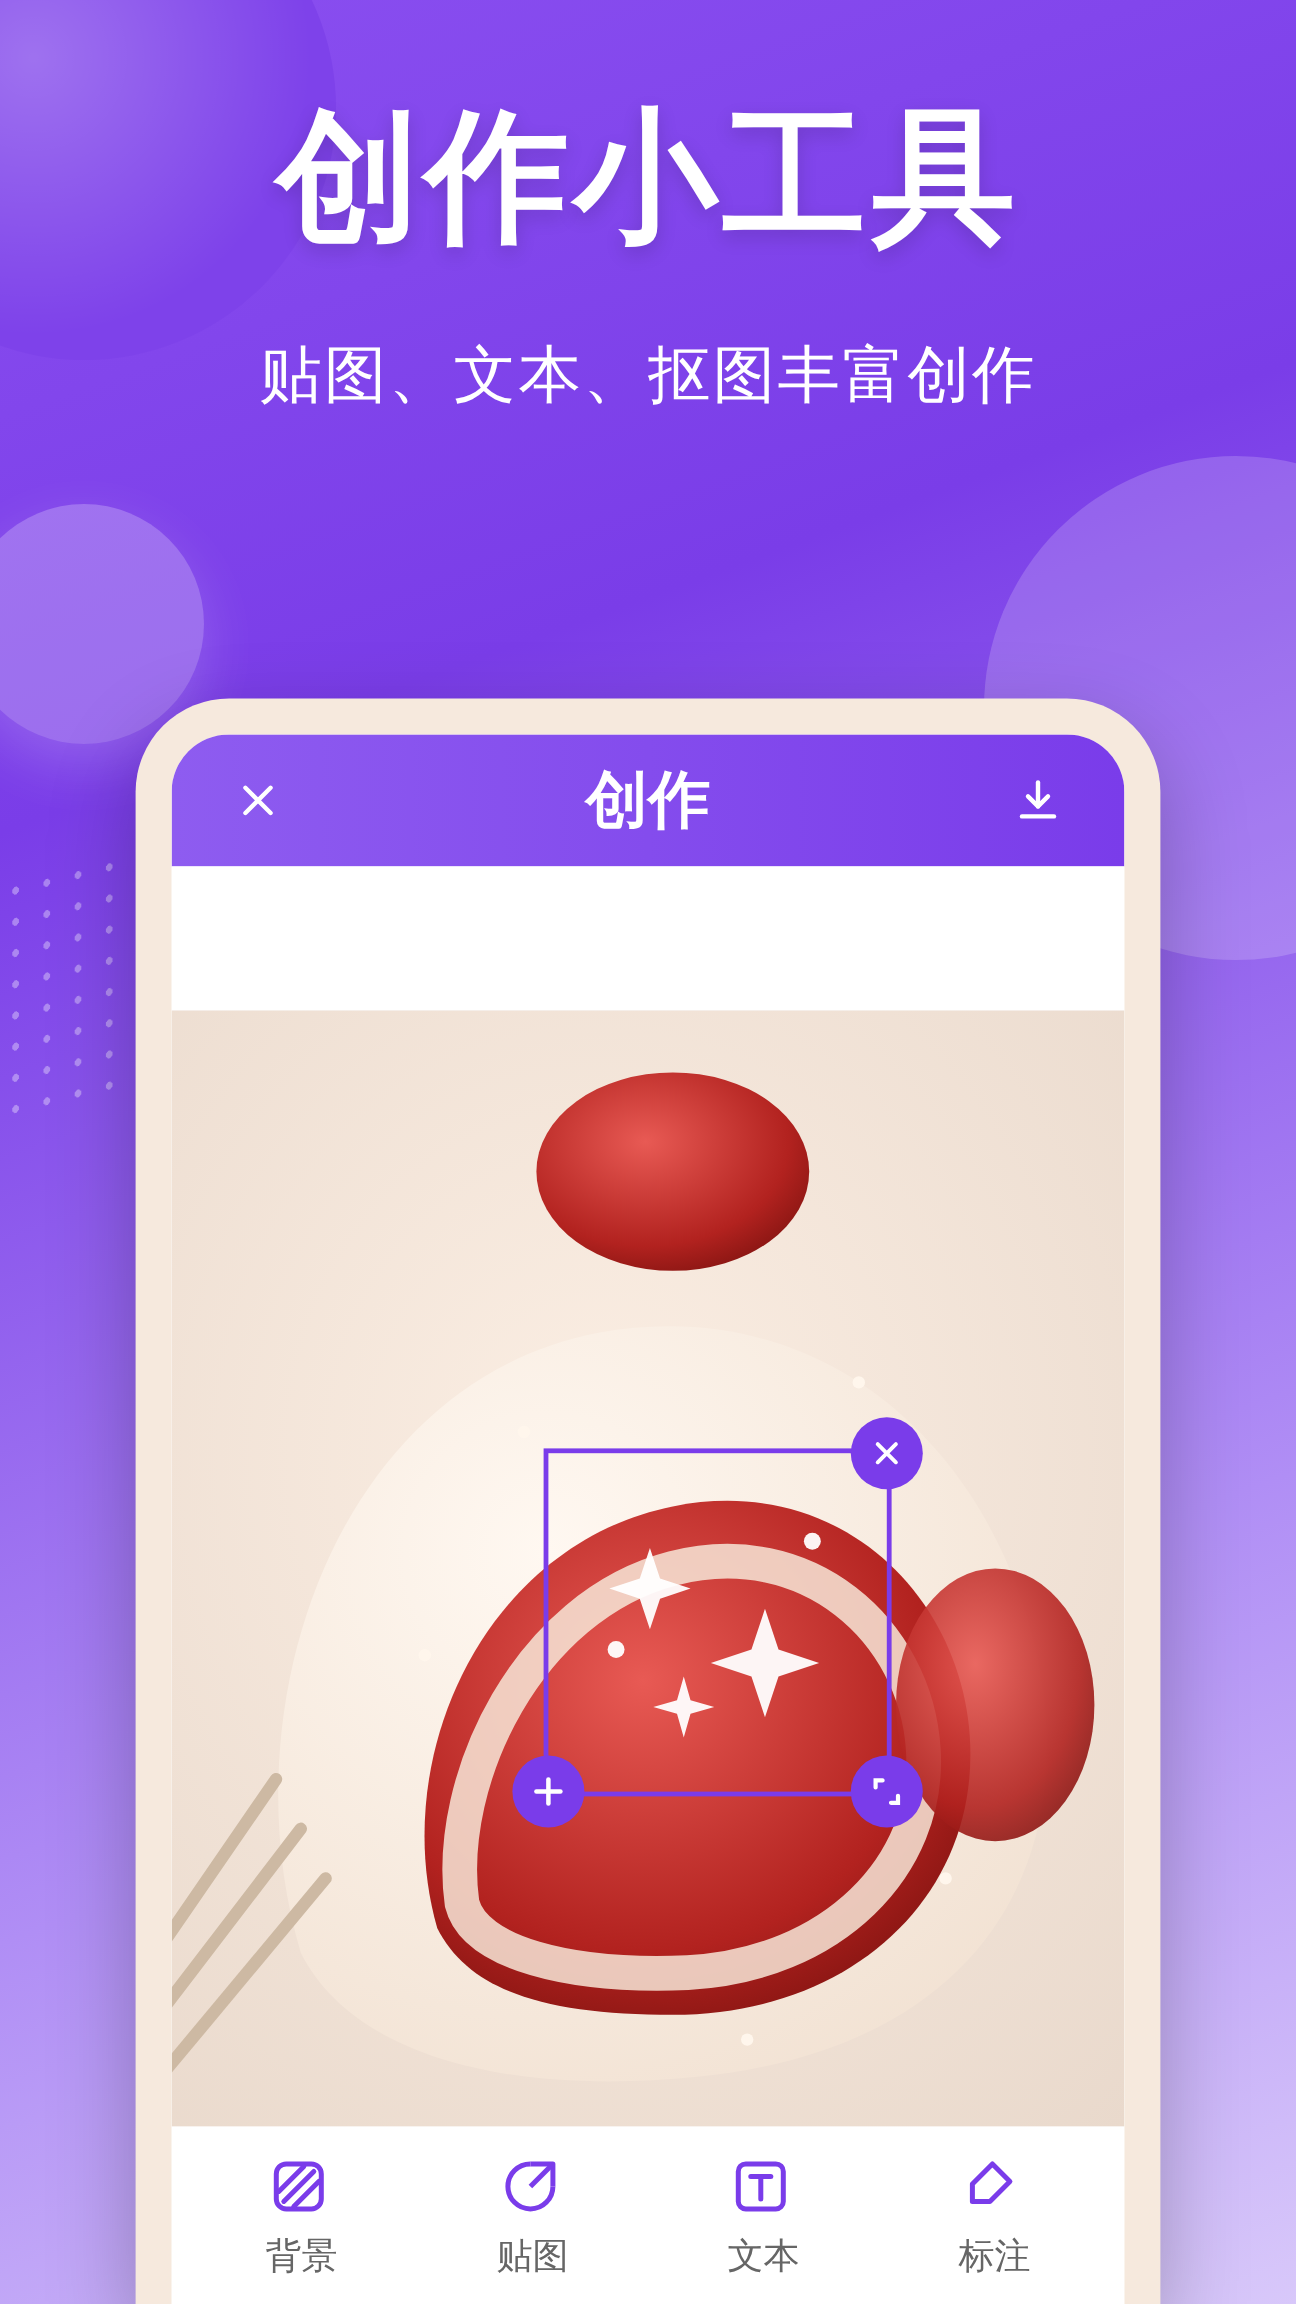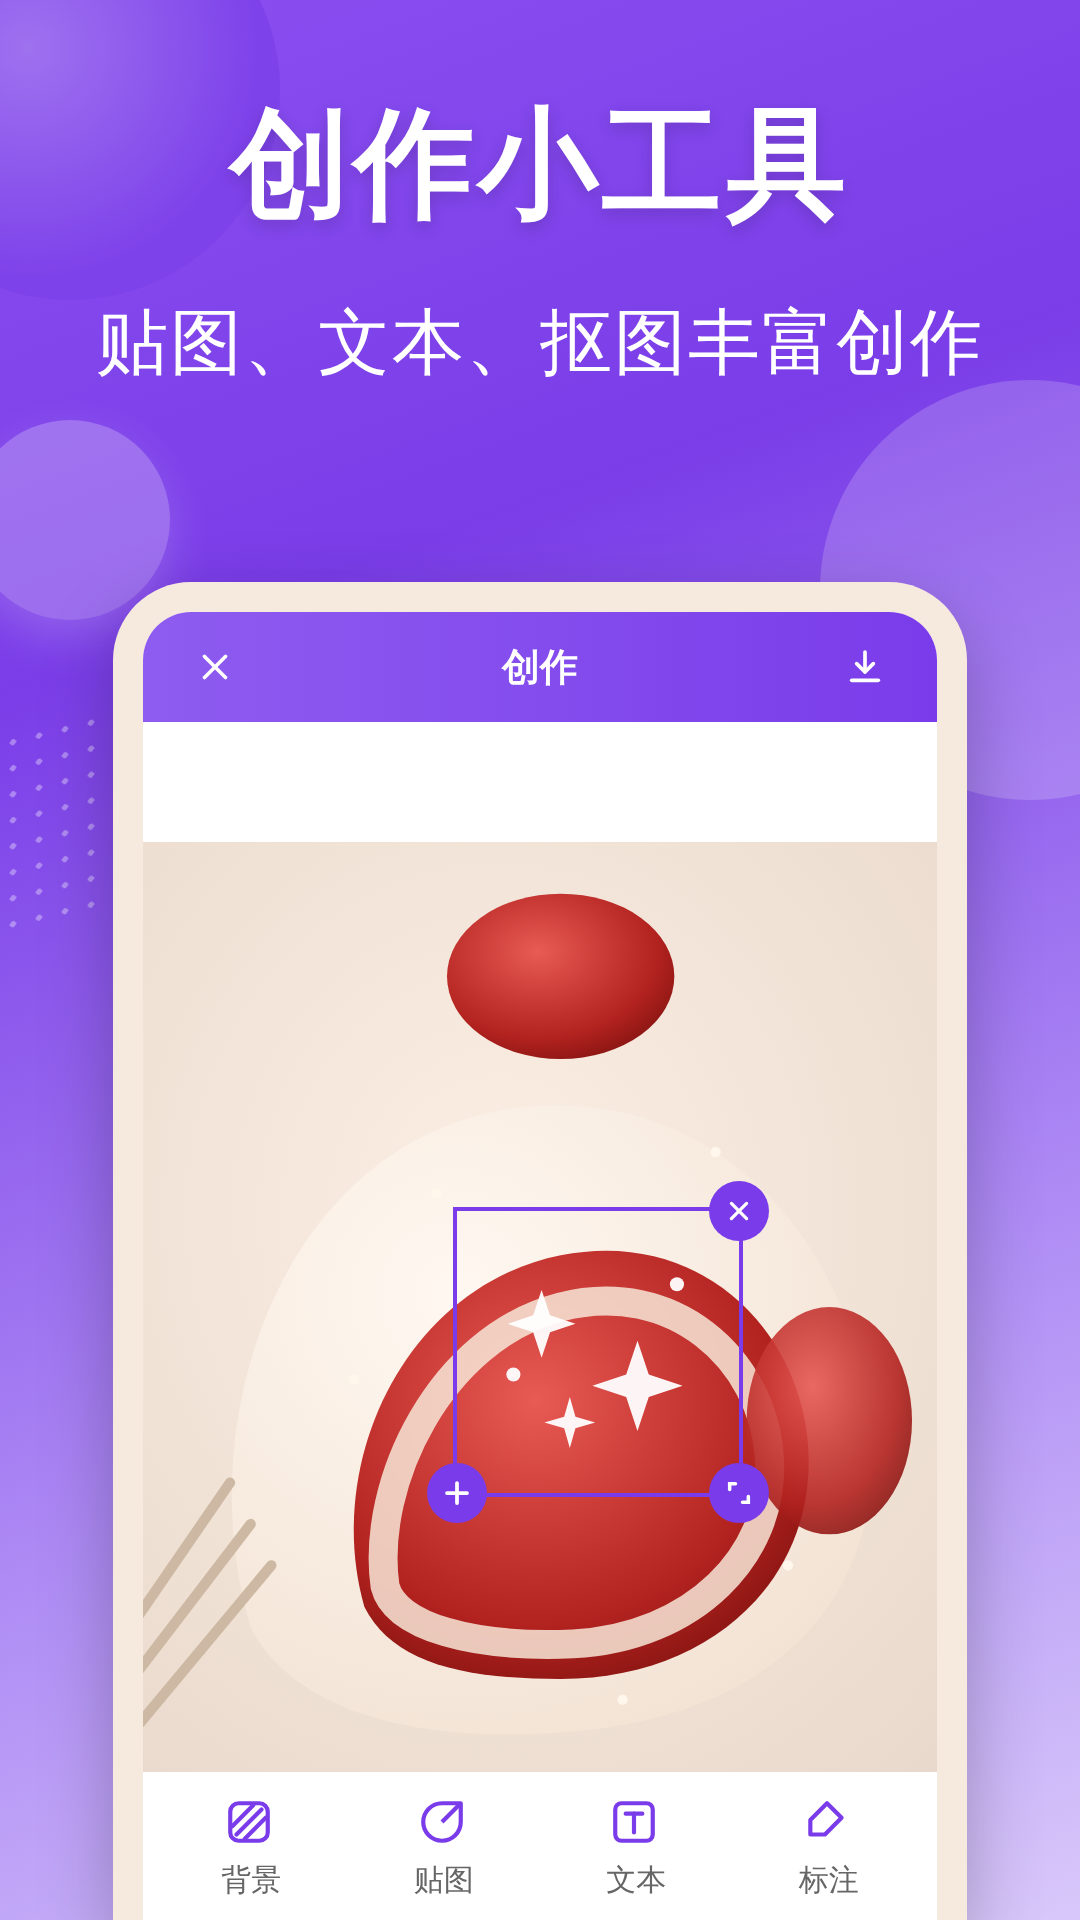--- a/index.html
+++ b/index.html
@@ -16,24 +16,24 @@
 .blob-tl { position:absolute; top:-120px; left:-140px; width:420px; height:420px; border-radius:50%;
            background: radial-gradient(circle at 40% 40%, rgba(255,255,255,0.25), rgba(255,255,255,0) 65%) , #7e42ea; }
 .blob-ml { position:absolute; top:420px; left:-30px; width:200px; height:200px; border-radius:50%;
            background: rgba(255,255,255,0.25); box-shadow: 0 18px 48px rgba(255,255,255,0.18); }
 .blob-mr { position:absolute; top:380px; right:-160px; width:420px; height:420px; border-radius:50%;
            background: rgba(255,255,255,0.18); }
 .dots { position:absolute; top:700px; left:0; width:260px; height:200px;
         background-image: radial-gradient(circle, rgba(255,255,255,0.35) 3px, transparent 3px);
         background-size: 26px 26px; transform: skewY(-14deg); }
 
-.hero { position:relative; text-align:center; color:#fff; padding-top:84px; }
+.hero { position:relative; text-align:center; color:#fff; padding-top:67px; }
 .title { font-size:120px; font-weight:700; letter-spacing:4px;
          text-shadow:0 6px 16px rgba(0,0,0,0.15); }
-.subtitle { font-size:72px; margin-top:48px; letter-spacing:2px; }
+.subtitle { font-size:52px; margin-top:48px; letter-spacing:2px; }
 
 .phone-frame {
   position:absolute; left:50%; transform:translateX(-50%);
   top:582px; width:854px; height:1340px;
   background:#f6e9dd;
   border-radius:78px 78px 0 0;
   padding:30px 30px 0 30px;
   box-shadow:0 28px 72px rgba(0,0,0,0.25);
 }
 .phone-screen {
@@ -43,21 +43,21 @@
   overflow:hidden;
   display:flex; flex-direction:column;
 }
 
 .app-header {
   height:110px; flex:0 0 110px;
   background:linear-gradient(90deg,#8e5cf0,#7a3cea);
   display:flex; align-items:center; justify-content:space-between;
   padding:0 44px; color:#fff;
 }
-.app-header .ht { font-size:38px; font-weight:600; }
+.app-header .ht { font-size:52px; font-weight:600; }
 .icon-btn { display:flex; align-items:center; justify-content:center; width:56px; height:56px; }
 
 .canvas-area { flex:1 1 auto; display:flex; flex-direction:column; }
 .blank-strip { height:120px; background:#fff; }
 .photo-wrap { position:relative; flex:1; background:#f1e7df; overflow:hidden; }
 .photo-wrap svg.photo { width:100%; height:100%; display:block; }
 
 .select-box {
   position:absolute; left:310px; top:365px; width:290px; height:290px;
   border:4px solid #7a3cea;

